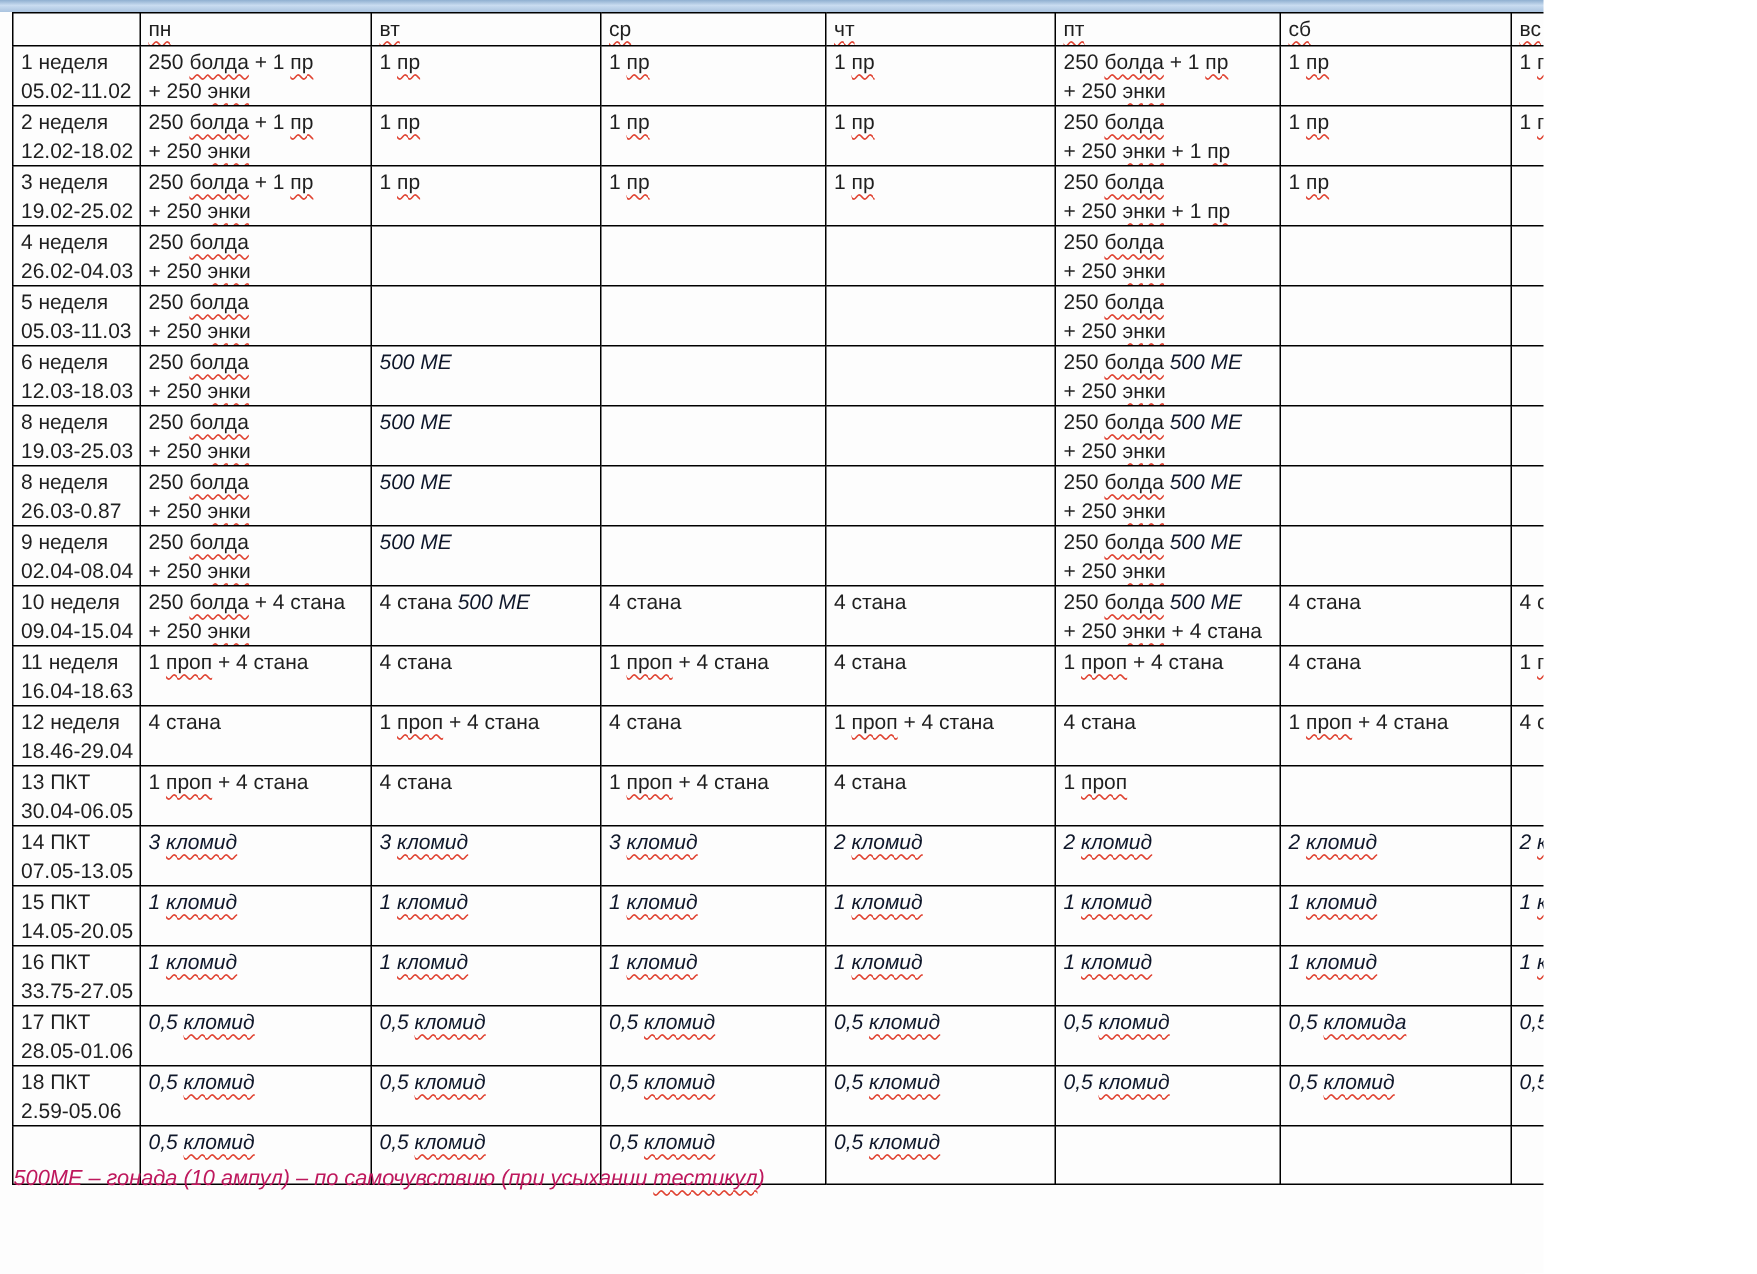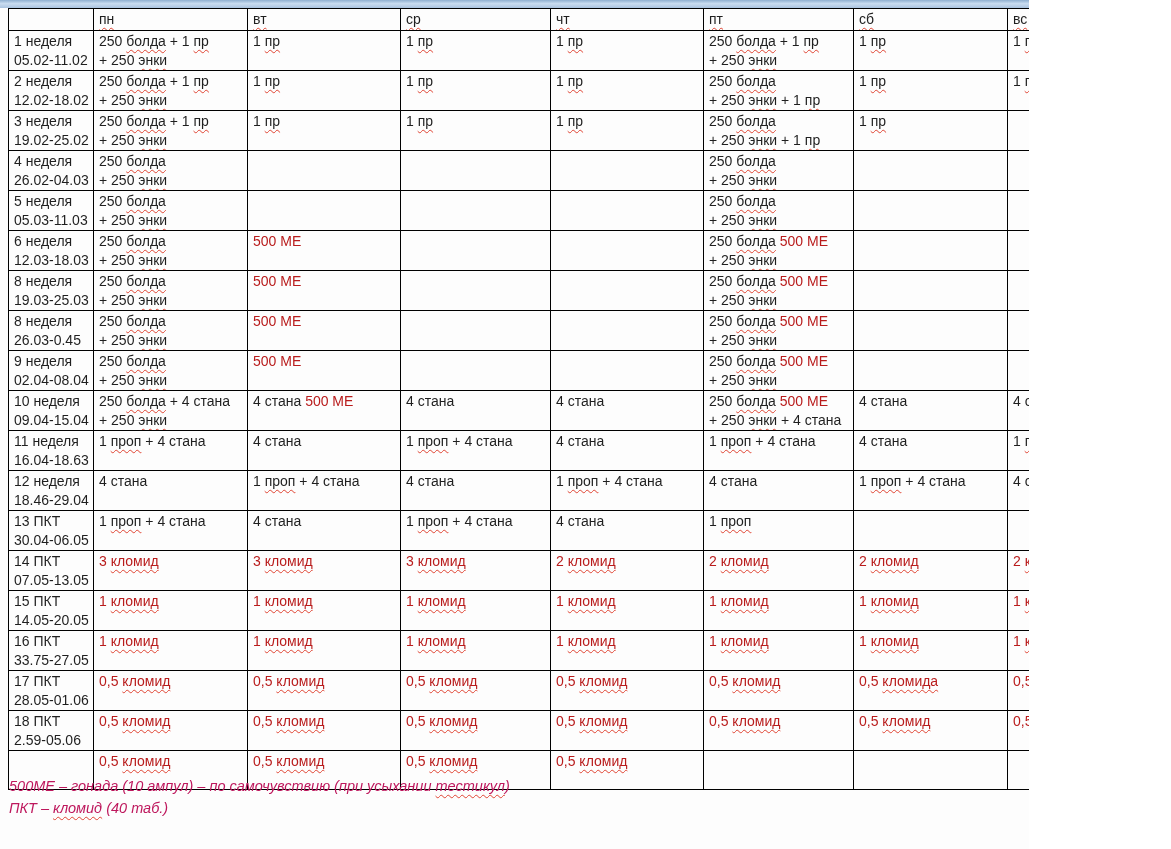--- a/index.html
+++ b/index.html
@@ -17,21 +17,21 @@
   }
   table.sched th,table.sched td{
     border:1px solid #000;vertical-align:top;text-align:left;
     padding:1px 4px 0 5px;font-size:14px;line-height:19px;font-weight:normal;
     overflow:hidden;white-space:normal;
   }
   table.sched thead tr{height:22px;}
   table.sched tbody tr{height:39px;}
   td.label .wk{display:inline-block;}
   td.label .dt{display:inline-block;font-size:14px;}
-  .red{color:#b91c1c;}
+  .red{color:#0f172a;font-style:italic;}
   .sq{
     text-decoration-line:underline;
     text-decoration-style:wavy;
     text-decoration-color:#e04433;
     text-decoration-thickness:1px;
     text-underline-offset:3px;
   }
   .footnotes{position:absolute;left:9px;top:776px;width:1150px;}
   .fn{
     color:#be185d;font-style:italic;font-size:14.5px;line-height:21.5px;
@@ -132,21 +132,21 @@
           <td class="label"><span class="wk">8 неделя</span><br><span class="dt">19.03-25.03</span></td>
           <td><span class="">250 <span class="sq">болда</span><br>+ 250 <span class="sq">энки</span></span></td>
           <td><span class="red">500 МЕ</span></td>
           <td><span class=""></span></td>
           <td><span class=""></span></td>
           <td><span class="">250 <span class="sq">болда</span> </span><span class="red">500 МЕ</span><span class=""><br>+ 250 <span class="sq">энки</span></span></td>
           <td><span class=""></span></td>
           <td><span class=""></span></td>
         </tr>
         <tr>
-          <td class="label"><span class="wk">8 неделя</span><br><span class="dt">26.03-0.45</span></td>
+          <td class="label"><span class="wk">8 неделя</span><br><span class="dt">26.03-0.87</span></td>
           <td><span class="">250 <span class="sq">болда</span><br>+ 250 <span class="sq">энки</span></span></td>
           <td><span class="red">500 МЕ</span></td>
           <td><span class=""></span></td>
           <td><span class=""></span></td>
           <td><span class="">250 <span class="sq">болда</span> </span><span class="red">500 МЕ</span><span class=""><br>+ 250 <span class="sq">энки</span></span></td>
           <td><span class=""></span></td>
           <td><span class=""></span></td>
         </tr>
         <tr>
           <td class="label"><span class="wk">9 неделя</span><br><span class="dt">02.04-08.04</span></td>
@@ -256,15 +256,14 @@
           <td><span class="red">0,5 <span class="sq">кломид</span></span></td>
           <td><span class="red"></span></td>
           <td><span class="red"></span></td>
           <td><span class="red"></span></td>
         </tr>
       </tbody>
   </table>
 
   <div class="footnotes">
       <div class="fn">500МЕ – гонада (10 ампул) – по самочувствию (при усыхании <span class="sq">тестикул</span>)</div>
-      <div class="fn">ПКТ – <span class="sq">кломид</span> (40 таб.)</div>
     </div>
 </div>
 
 </body></html>

